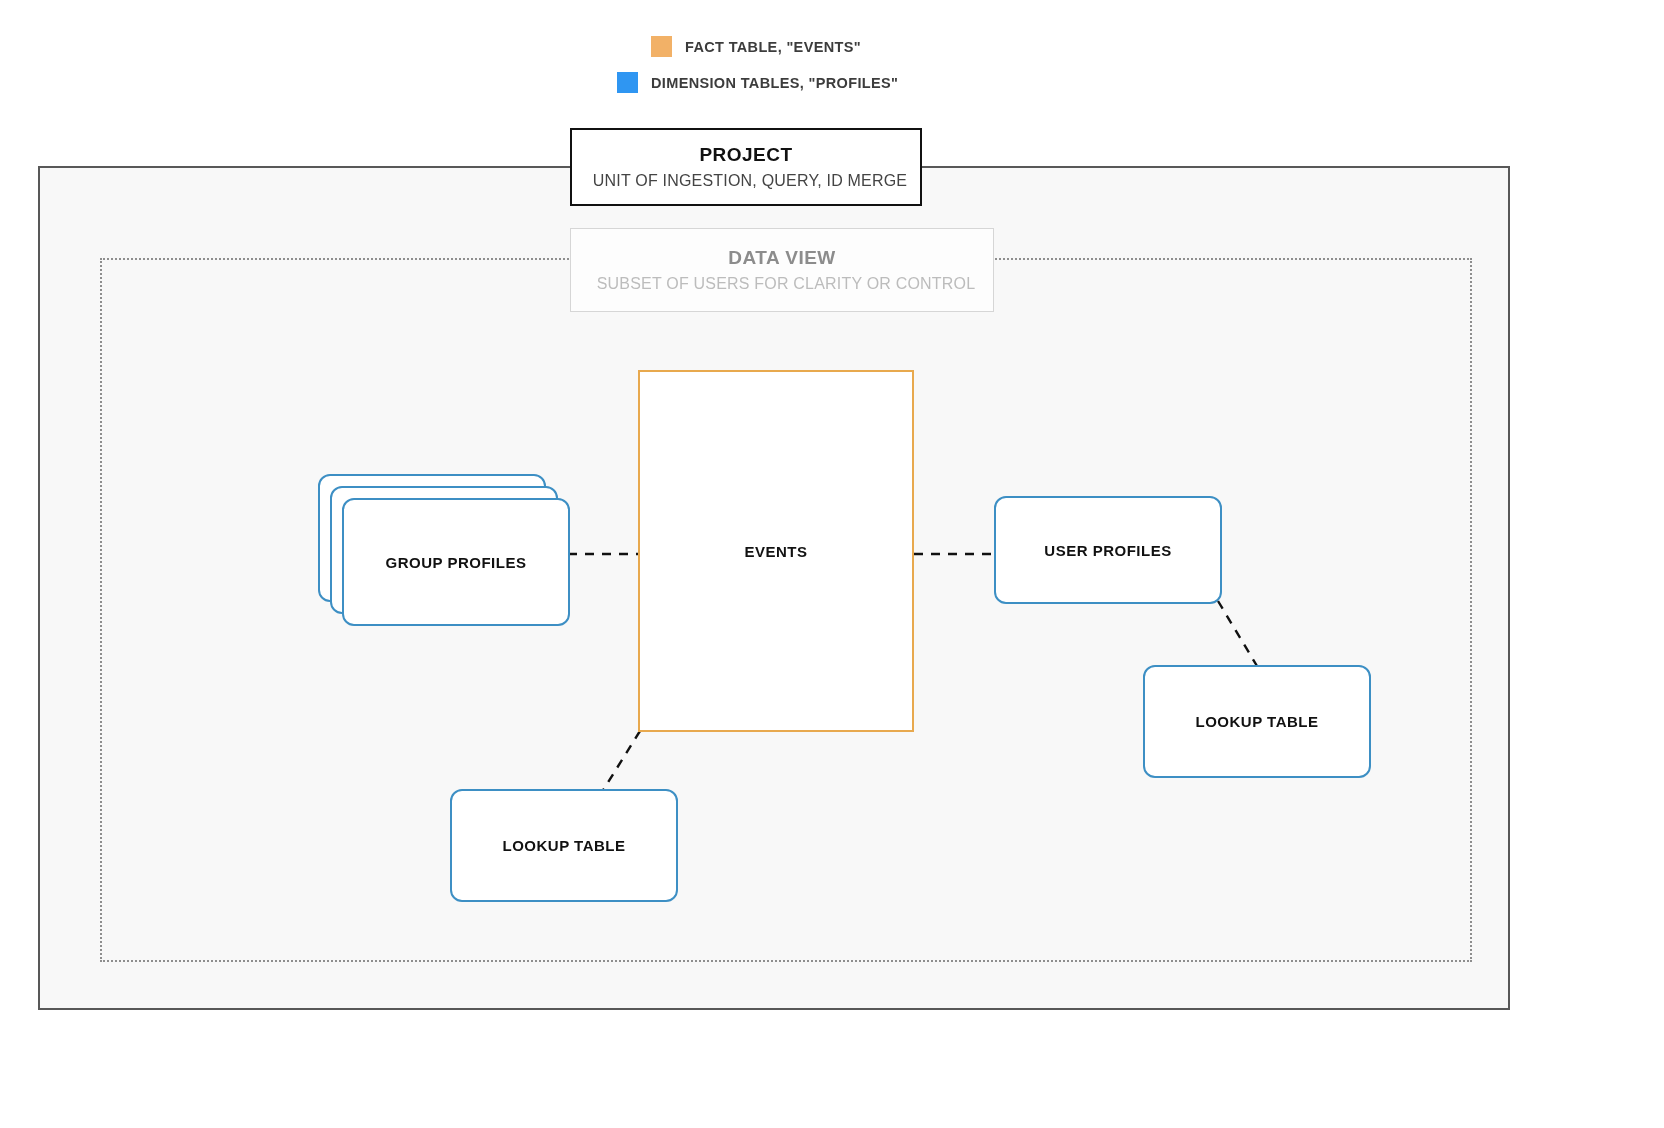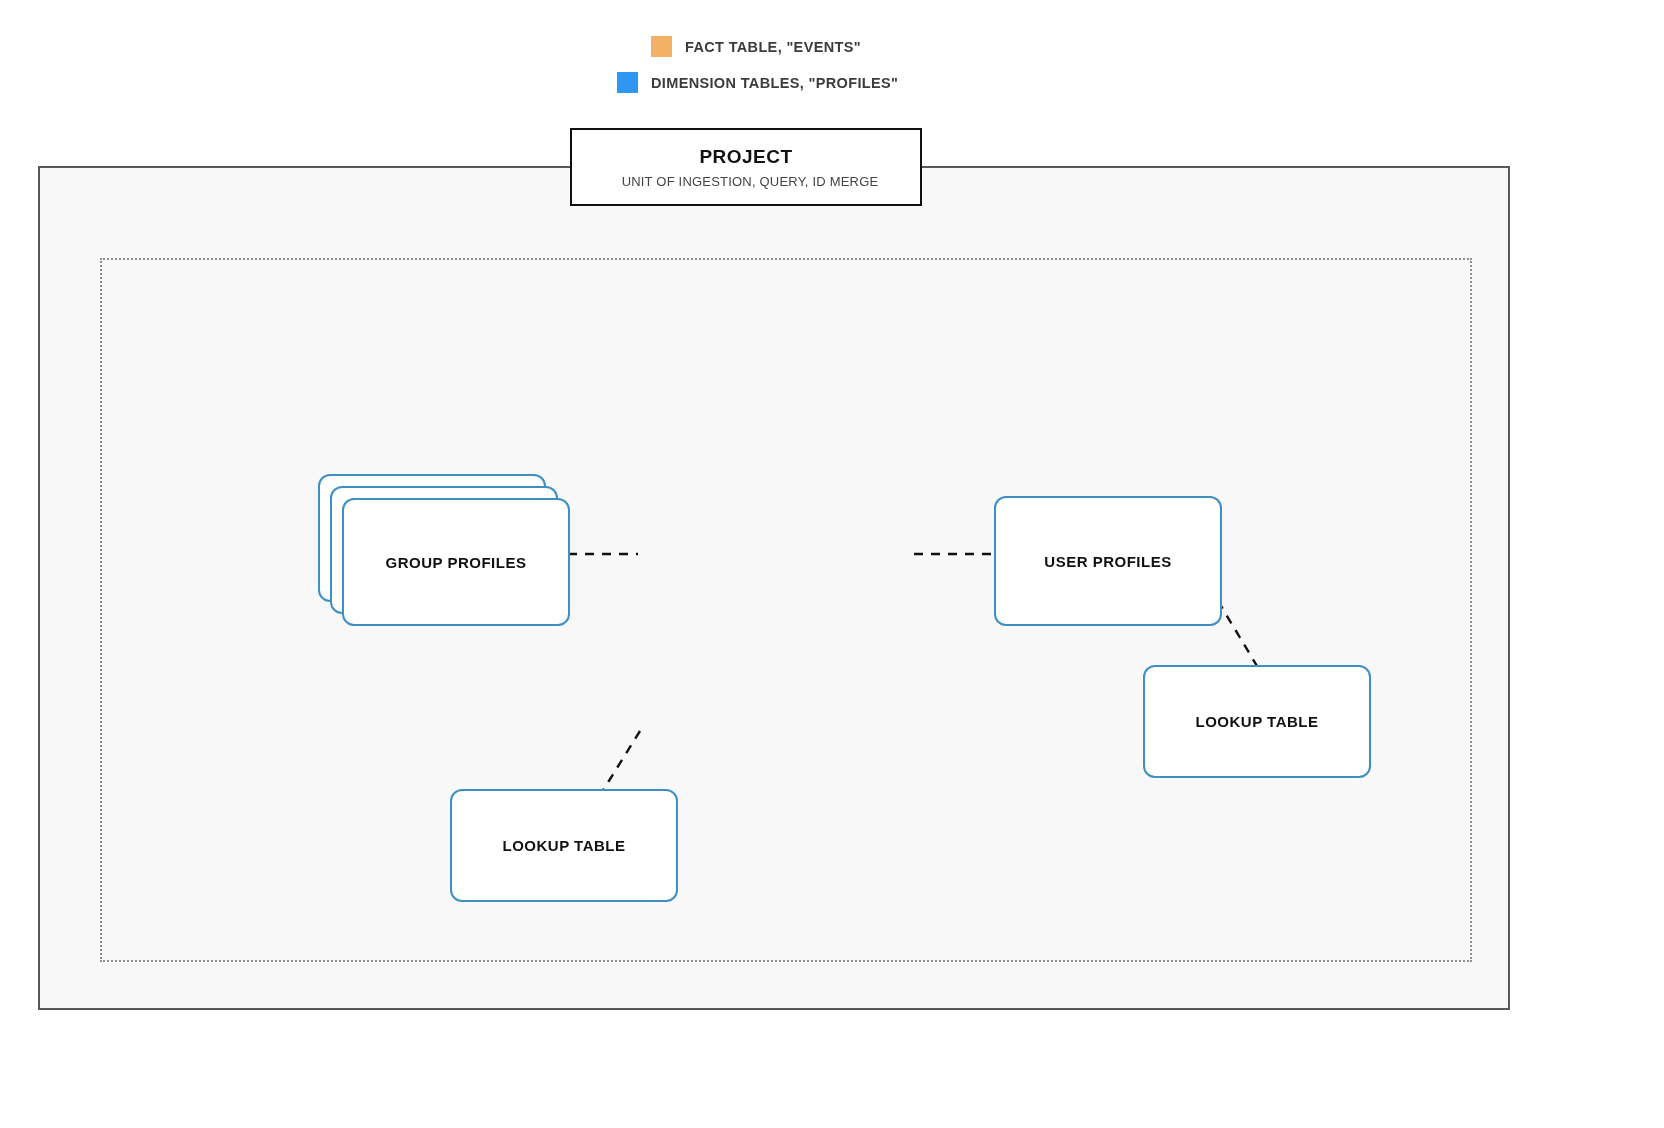--- a/index.html
+++ b/index.html
@@ -97,21 +97,21 @@
     background: #fdfdfd;
   }
   .hdr-title {
     font-size: 19px;
     font-weight: bold;
     letter-spacing: 0.5px;
     color: #111111;
   }
   .hdr-sub {
     margin-top: 6px;
-    font-size: 13px;
+    font-size: 16px;
     font-weight: normal;
     letter-spacing: 0.2px;
     color: #444444;
     padding-left: 8px;
   }
   .hdr-card.dataview .hdr-title { color: #8c8c8c; }
   .hdr-card.dataview .hdr-sub   { color: #bcbcbc; }
 
   
   .events-box {
@@ -159,21 +159,21 @@
     top: 474px;
     width: 252px;
     height: 136px;
   }
   .stack .pcard { left: 0; top: 0; width: 228px; height: 128px; }
   .stack .layer3 { transform: translate(0px, 0px);   z-index: 1; }
   .stack .layer2 { transform: translate(12px, 12px); z-index: 2; }
   .stack .layer1 { transform: translate(24px, 24px); z-index: 3; }
 
   .pcard.user-profiles {
-    left: 994px; top: 496px; width: 228px; height: 130px;
+    left: 994px; top: 496px; width: 228px; height: 108px;
   }
   .pcard.lookup-right {
     left: 1143px; top: 665px; width: 228px; height: 113px;
   }
   .pcard.lookup-bottom {
     left: 450px; top: 789px; width: 228px; height: 113px;
   }
 
   
   .connectors {
@@ -207,20 +207,23 @@
 
     <line x1="568" y1="554" x2="638" y2="554" stroke="#111111" stroke-width="2.4" stroke-dasharray="9 8"></line>
 
     <line x1="914" y1="554" x2="994" y2="554" stroke="#111111" stroke-width="2.4" stroke-dasharray="9 8"></line>
 
     <line x1="1218" y1="601" x2="1257" y2="666" stroke="#111111" stroke-width="2.4" stroke-dasharray="9 8"></line>
 
     <line x1="640" y1="731" x2="602" y2="792" stroke="#111111" stroke-width="2.4" stroke-dasharray="9 8"></line>
   </svg>
 
+  <div class="events-box">
+    <span class="events-label">EVENTS</span>
+  </div>
 
   <div class="stack">
     <div class="pcard layer3"></div>
     <div class="pcard layer2"></div>
     <div class="pcard layer1">
       <span class="pcard-label">GROUP PROFILES</span>
     </div>
   </div>
 
   <div class="pcard user-profiles">
@@ -233,14 +236,18 @@
 
   <div class="pcard lookup-bottom">
     <span class="pcard-label">LOOKUP TABLE</span>
   </div>
 
   <div class="hdr-card project">
     <div class="hdr-title">PROJECT</div>
     <div class="hdr-sub">UNIT OF INGESTION, QUERY, ID MERGE</div>
   </div>
 
+  <div class="hdr-card dataview">
+    <div class="hdr-title">DATA VIEW</div>
+    <div class="hdr-sub">SUBSET OF USERS FOR CLARITY OR CONTROL</div>
+  </div>
 
 </div>
 
 </body></html>

